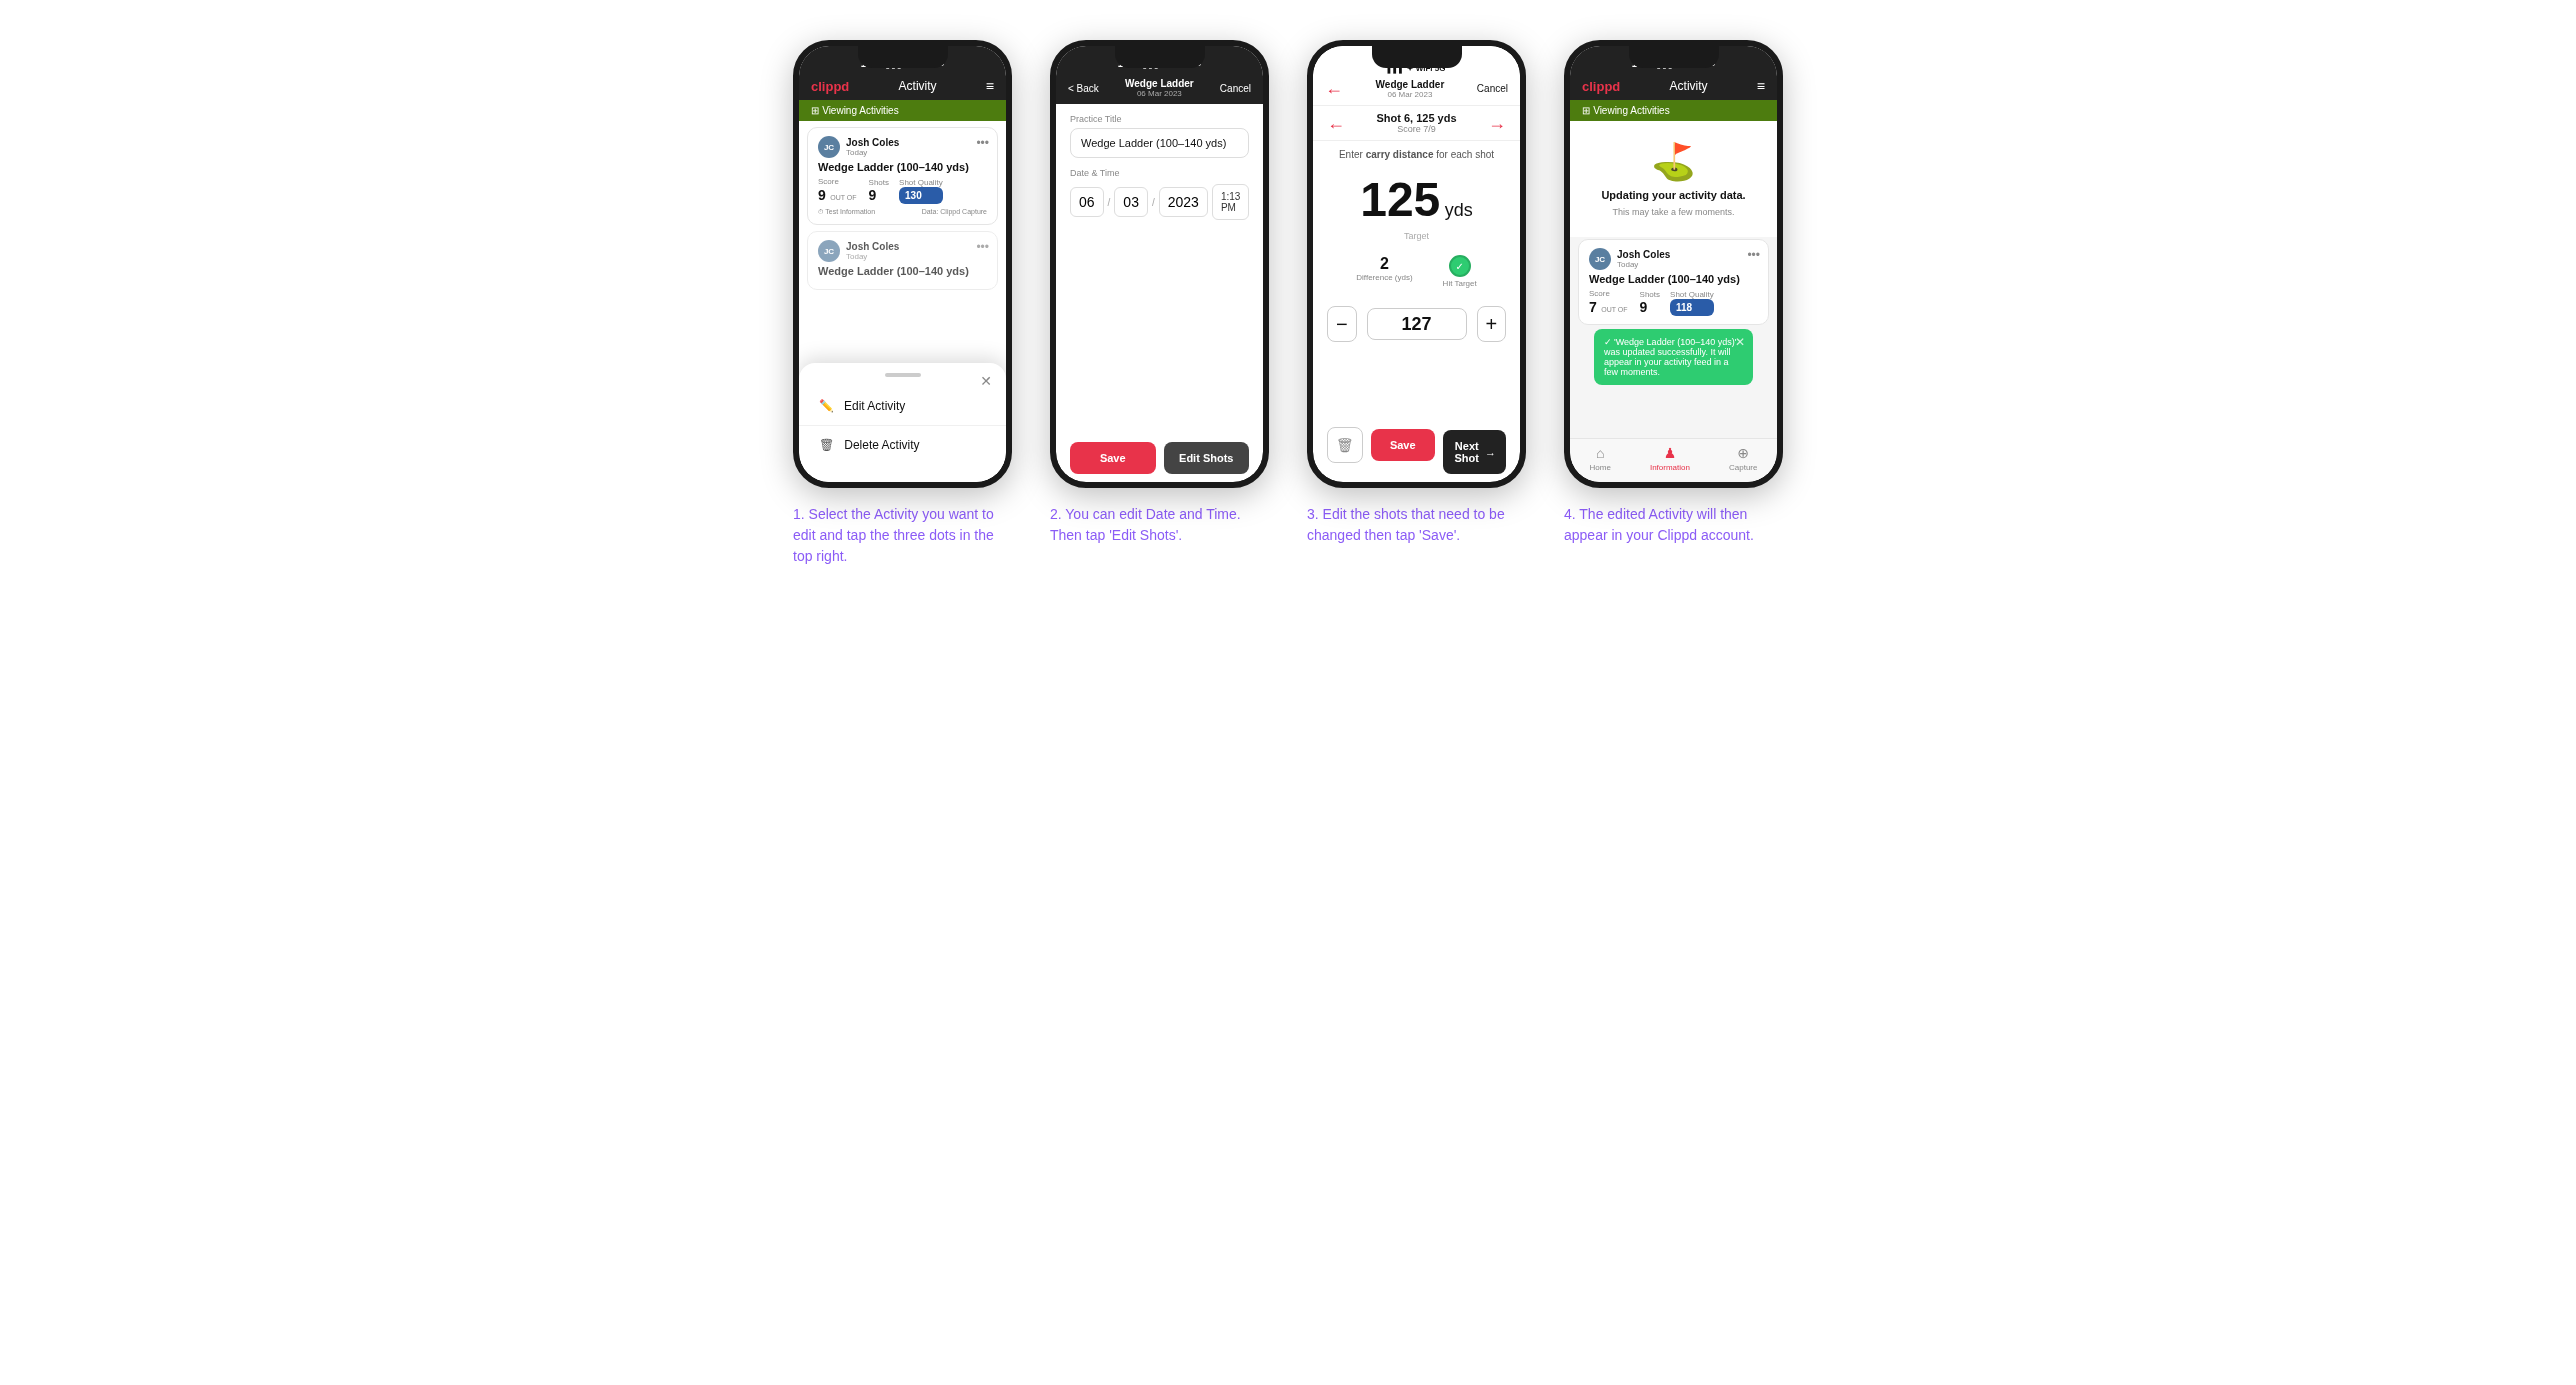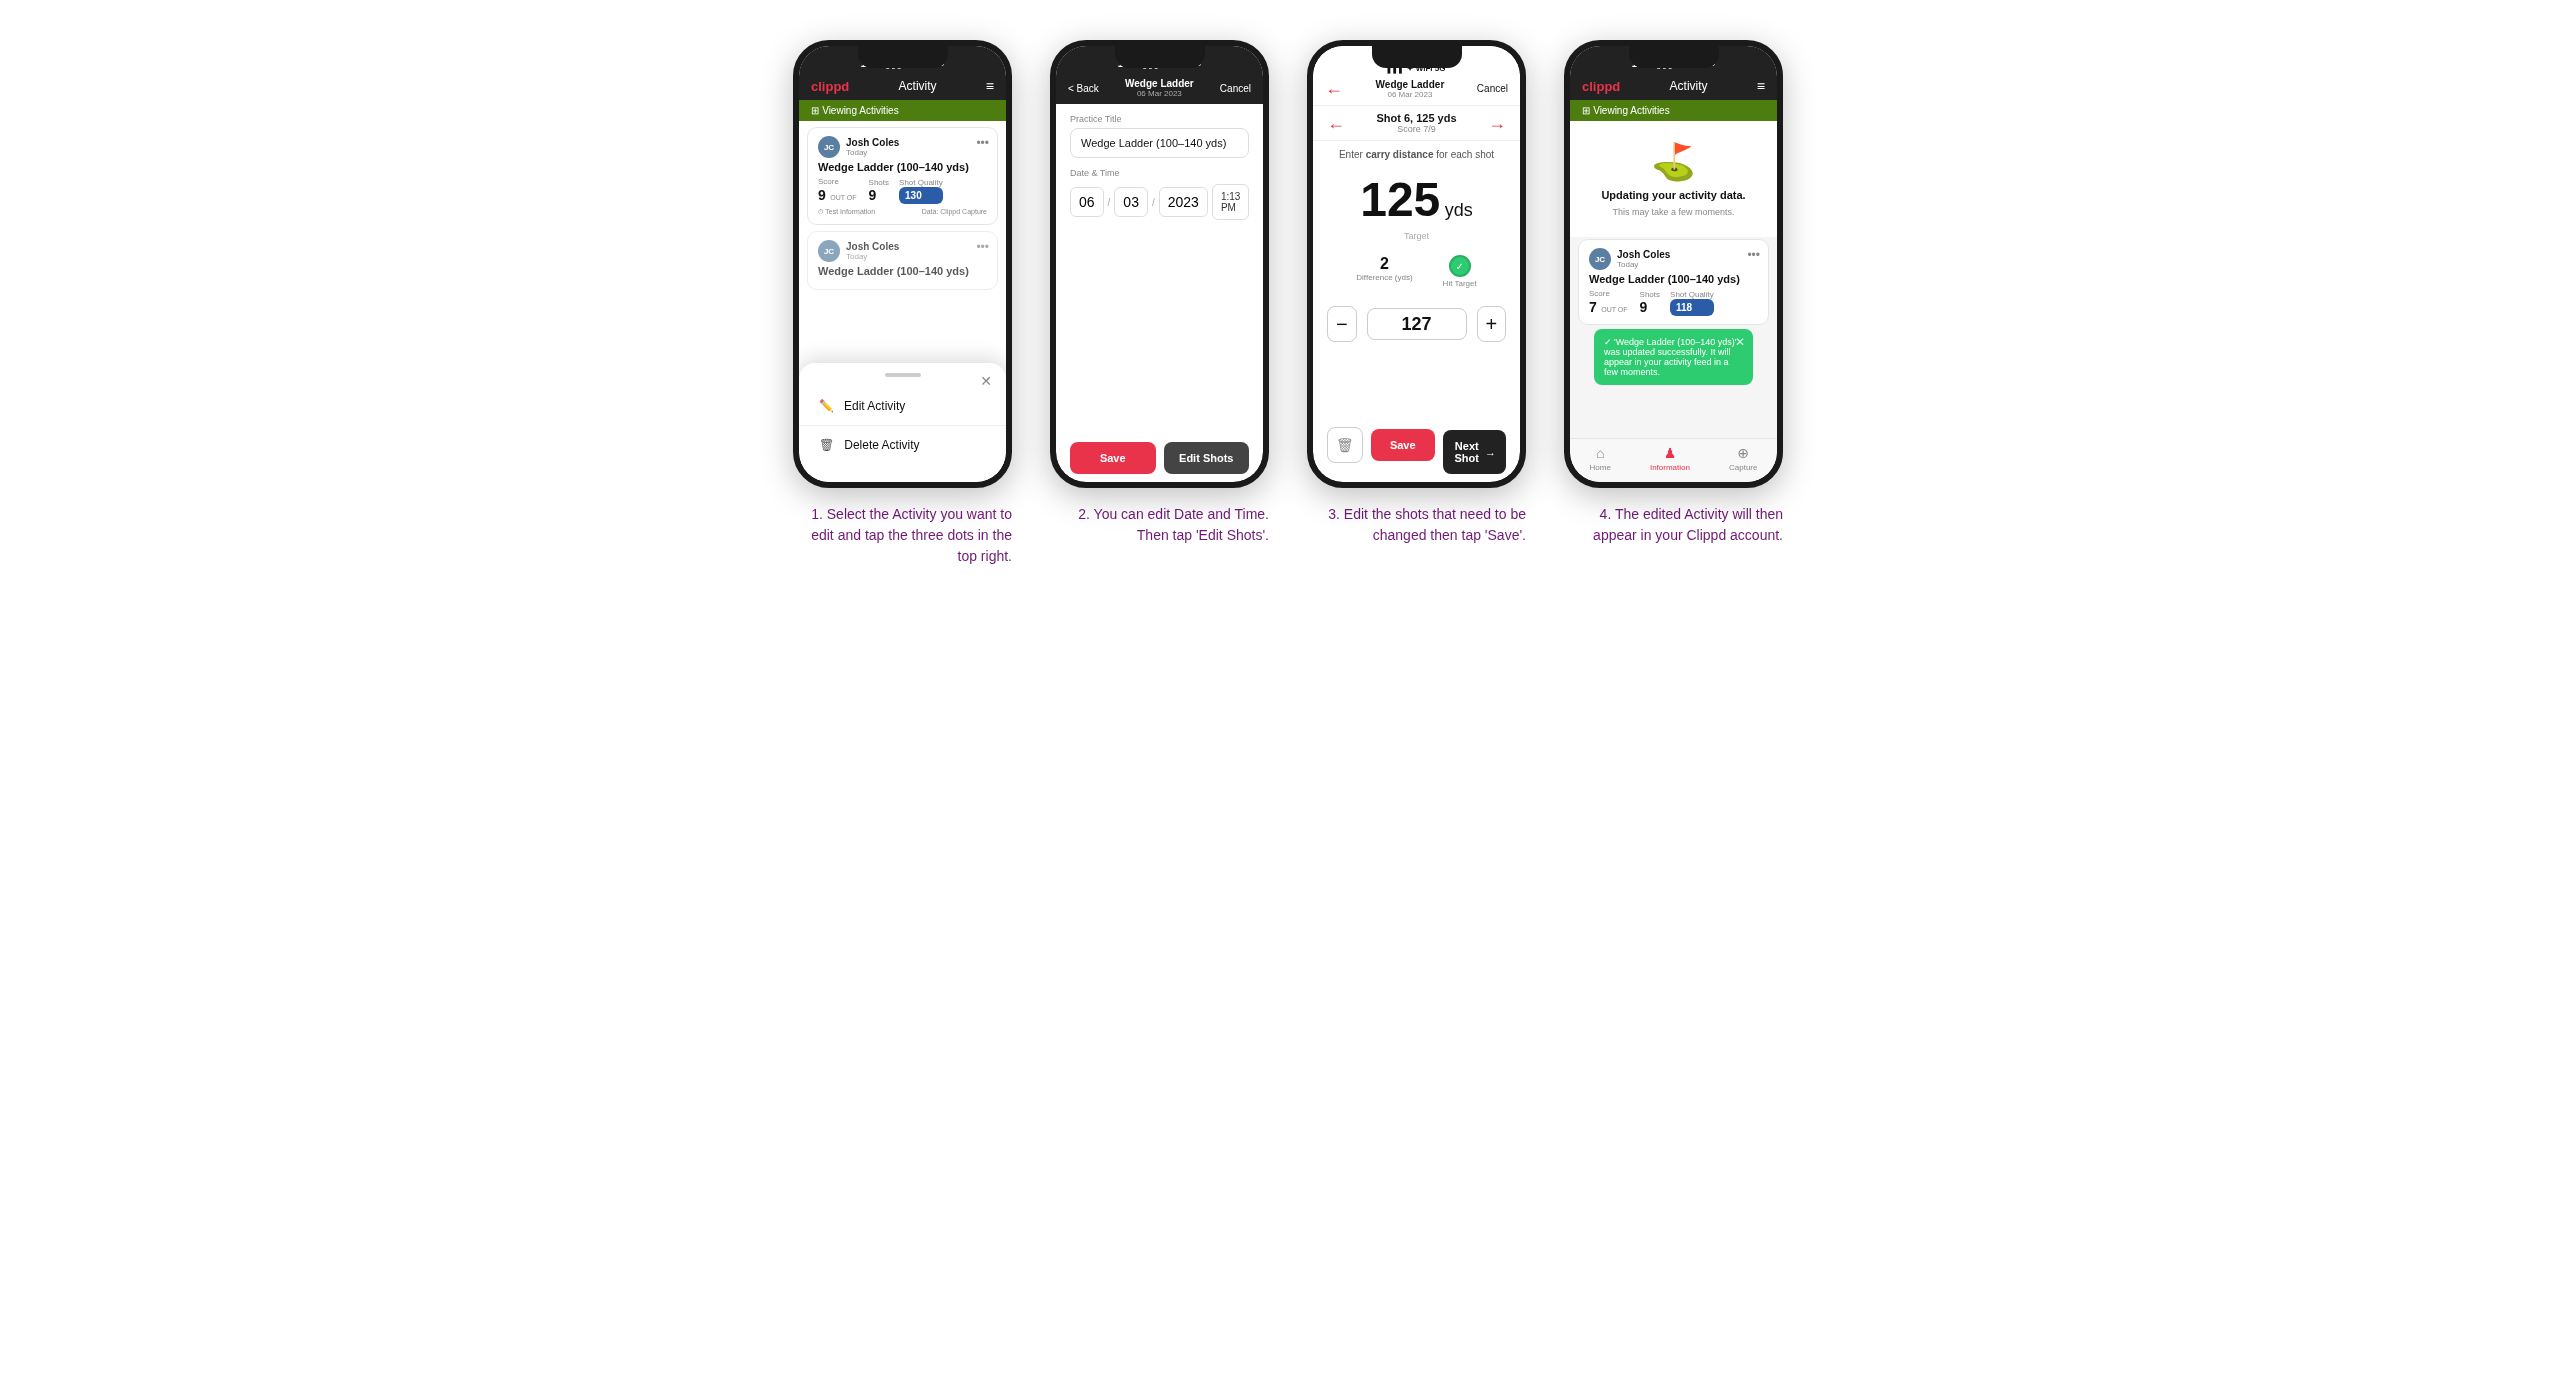--- a/index.html
+++ b/index.html
@@ -325,23 +325,23 @@
       display: flex; flex-direction: column; align-items: center;
       gap: 2px; font-size: 8px; color: #888;
     }
     .tab-item.active { color: #e8334a; }
     .tab-icon { font-size: 14px; }
 
     
     .caption {
       margin-top: 16px;
       font-size: 14px;
-      color: #701a75;
+      color: #8b5cf6;
       line-height: 1.5;
-      text-align: right;
+      text-align: left;
       width: 219px;
     }
 
     
   </style>
 </head>
 <body>
 
 <div class="phones-row">
 

